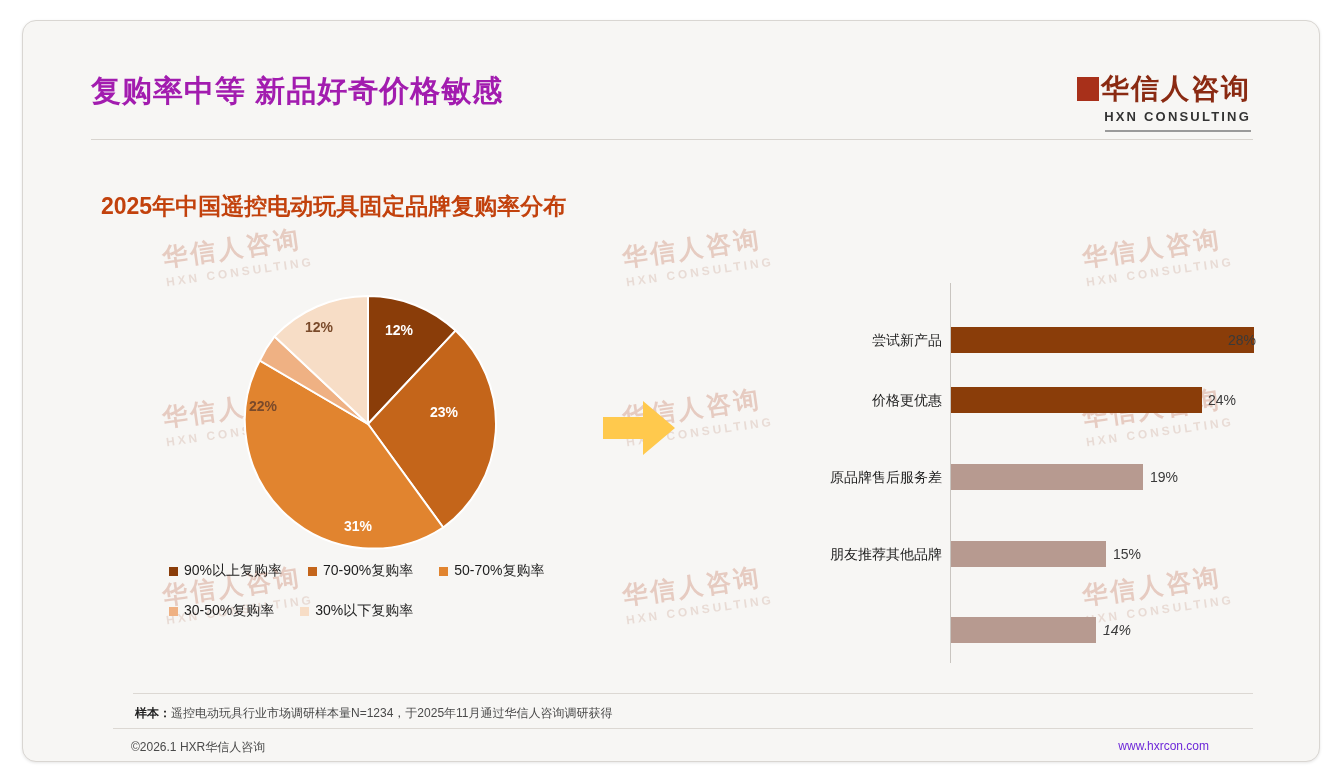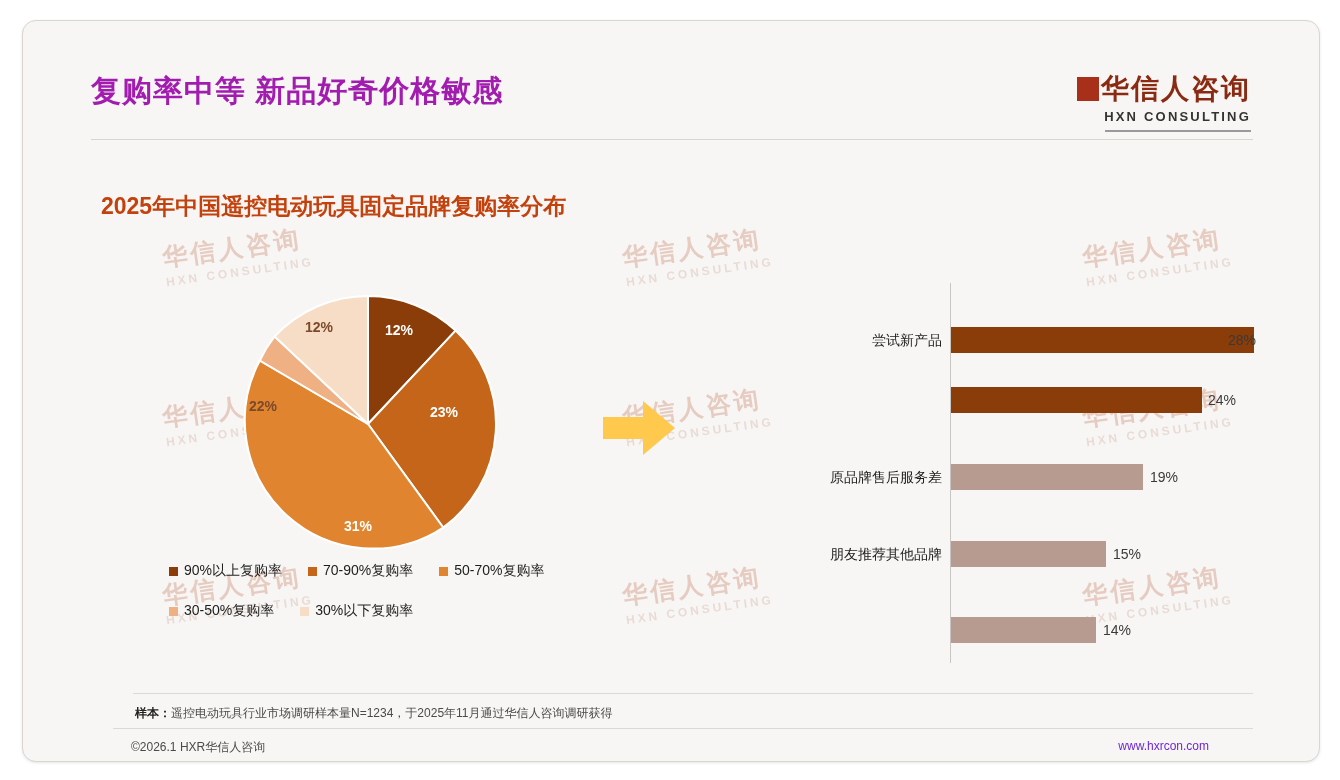--- a/index.html
+++ b/index.html
@@ -363,39 +363,40 @@
   <div class="bars">
     <div class="bar-axis"></div>
 
     <div class="bar-row" style="top:44px;">
       <span class="bar-cat">尝试新产品</span>
       <span class="bar-rect" style="width:303px; background:#8a3d09;"></span>
       <span class="bar-val" style="left:470px;">28%</span>
     </div>
 
     <div class="bar-row" style="top:104px;">
+      <span class="bar-cat">价格更优惠</span>
       <span class="bar-rect" style="width:251px; background:#8a3d09;"></span>
       <span class="bar-val" style="left:450px;">24%</span>
     </div>
 
     <div class="bar-row" style="top:181px;">
       <span class="bar-cat">原品牌售后服务差</span>
       <span class="bar-rect" style="width:192px; background:#b79a90;"></span>
       <span class="bar-val" style="left:392px;">19%</span>
     </div>
 
     <div class="bar-row" style="top:258px;">
       <span class="bar-cat">朋友推荐其他品牌</span>
       <span class="bar-rect" style="width:155px; background:#b79a90;"></span>
       <span class="bar-val" style="left:355px;">15%</span>
     </div>
 
     <div class="bar-row" style="top:334px;">
       <span class="bar-rect" style="width:145px; background:#b79a90;"></span>
-      <span class="bar-val" style="left:345px;">14%</span>
+      <span class="bar-val" style="left:345px;font-style:italic;">14%</span>
     </div>
   </div>
 
   <div class="source-rule"></div>
   <div class="source">
     <b>样本：</b><span>遥控电动玩具行业市场调研样本量N=1234，于2025年11月通过华信人咨询调研获得</span>
   </div>
   <div class="footer-rule"></div>
   <div class="copyright">©2026.1 HXR华信人咨询</div>
   <div class="site">www.hxrcon.com</div>

